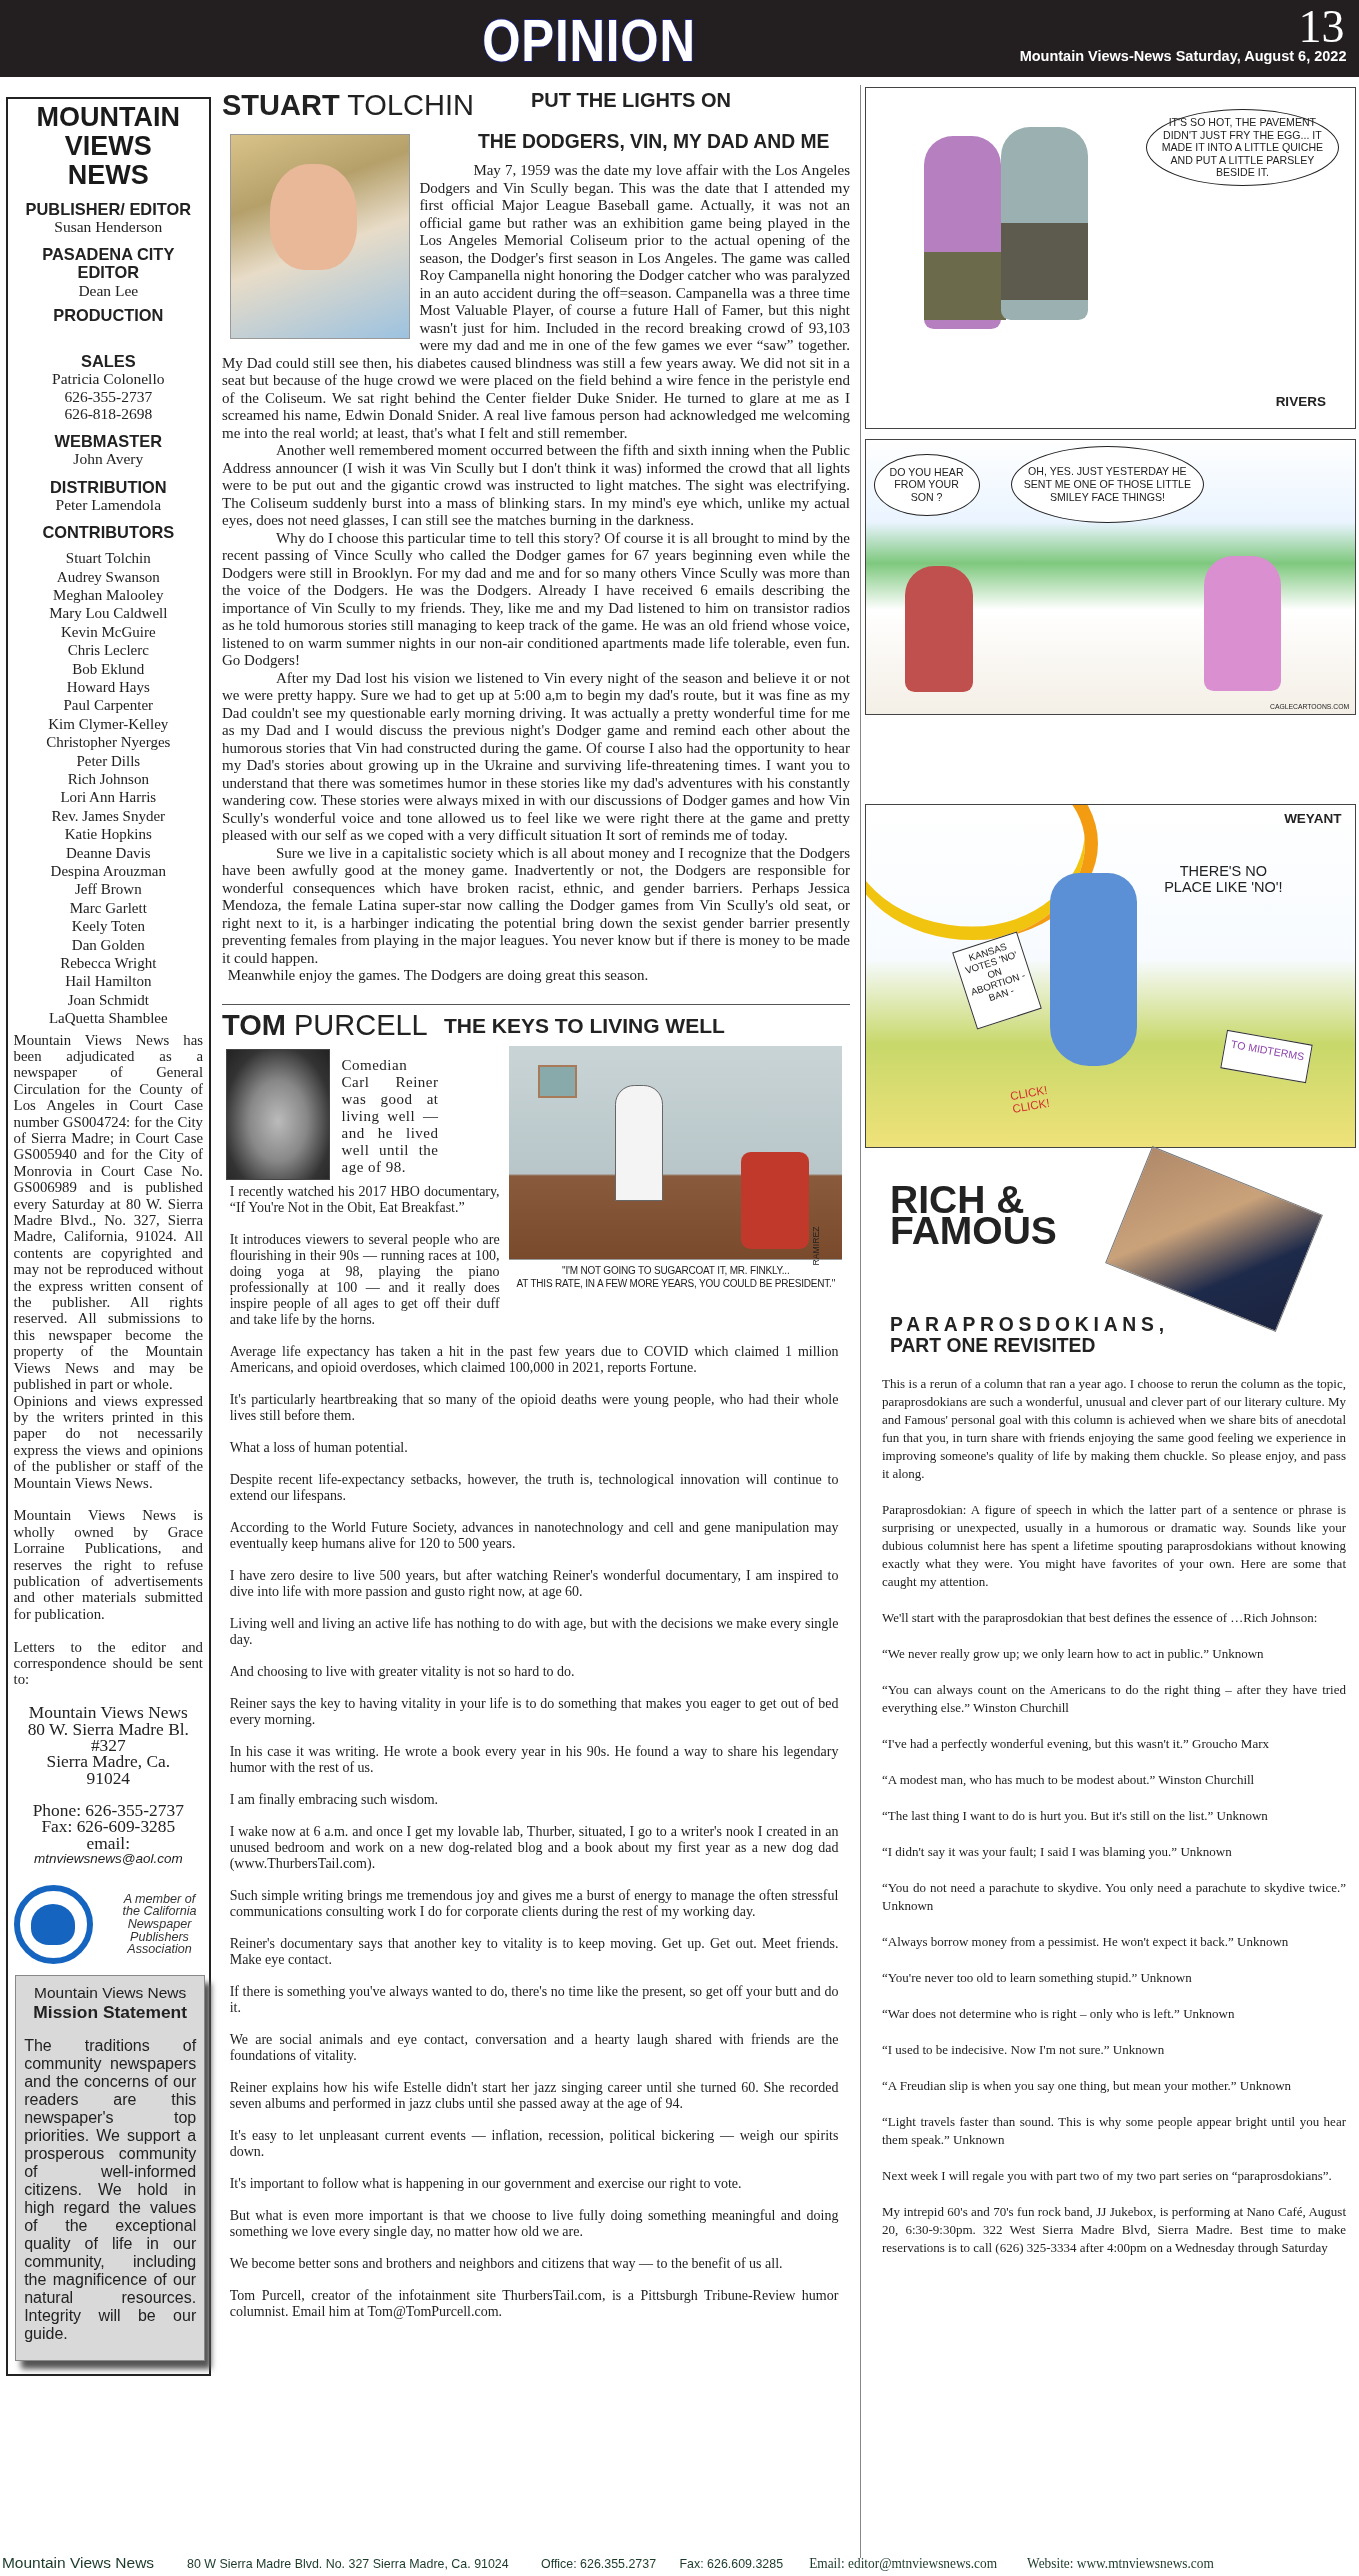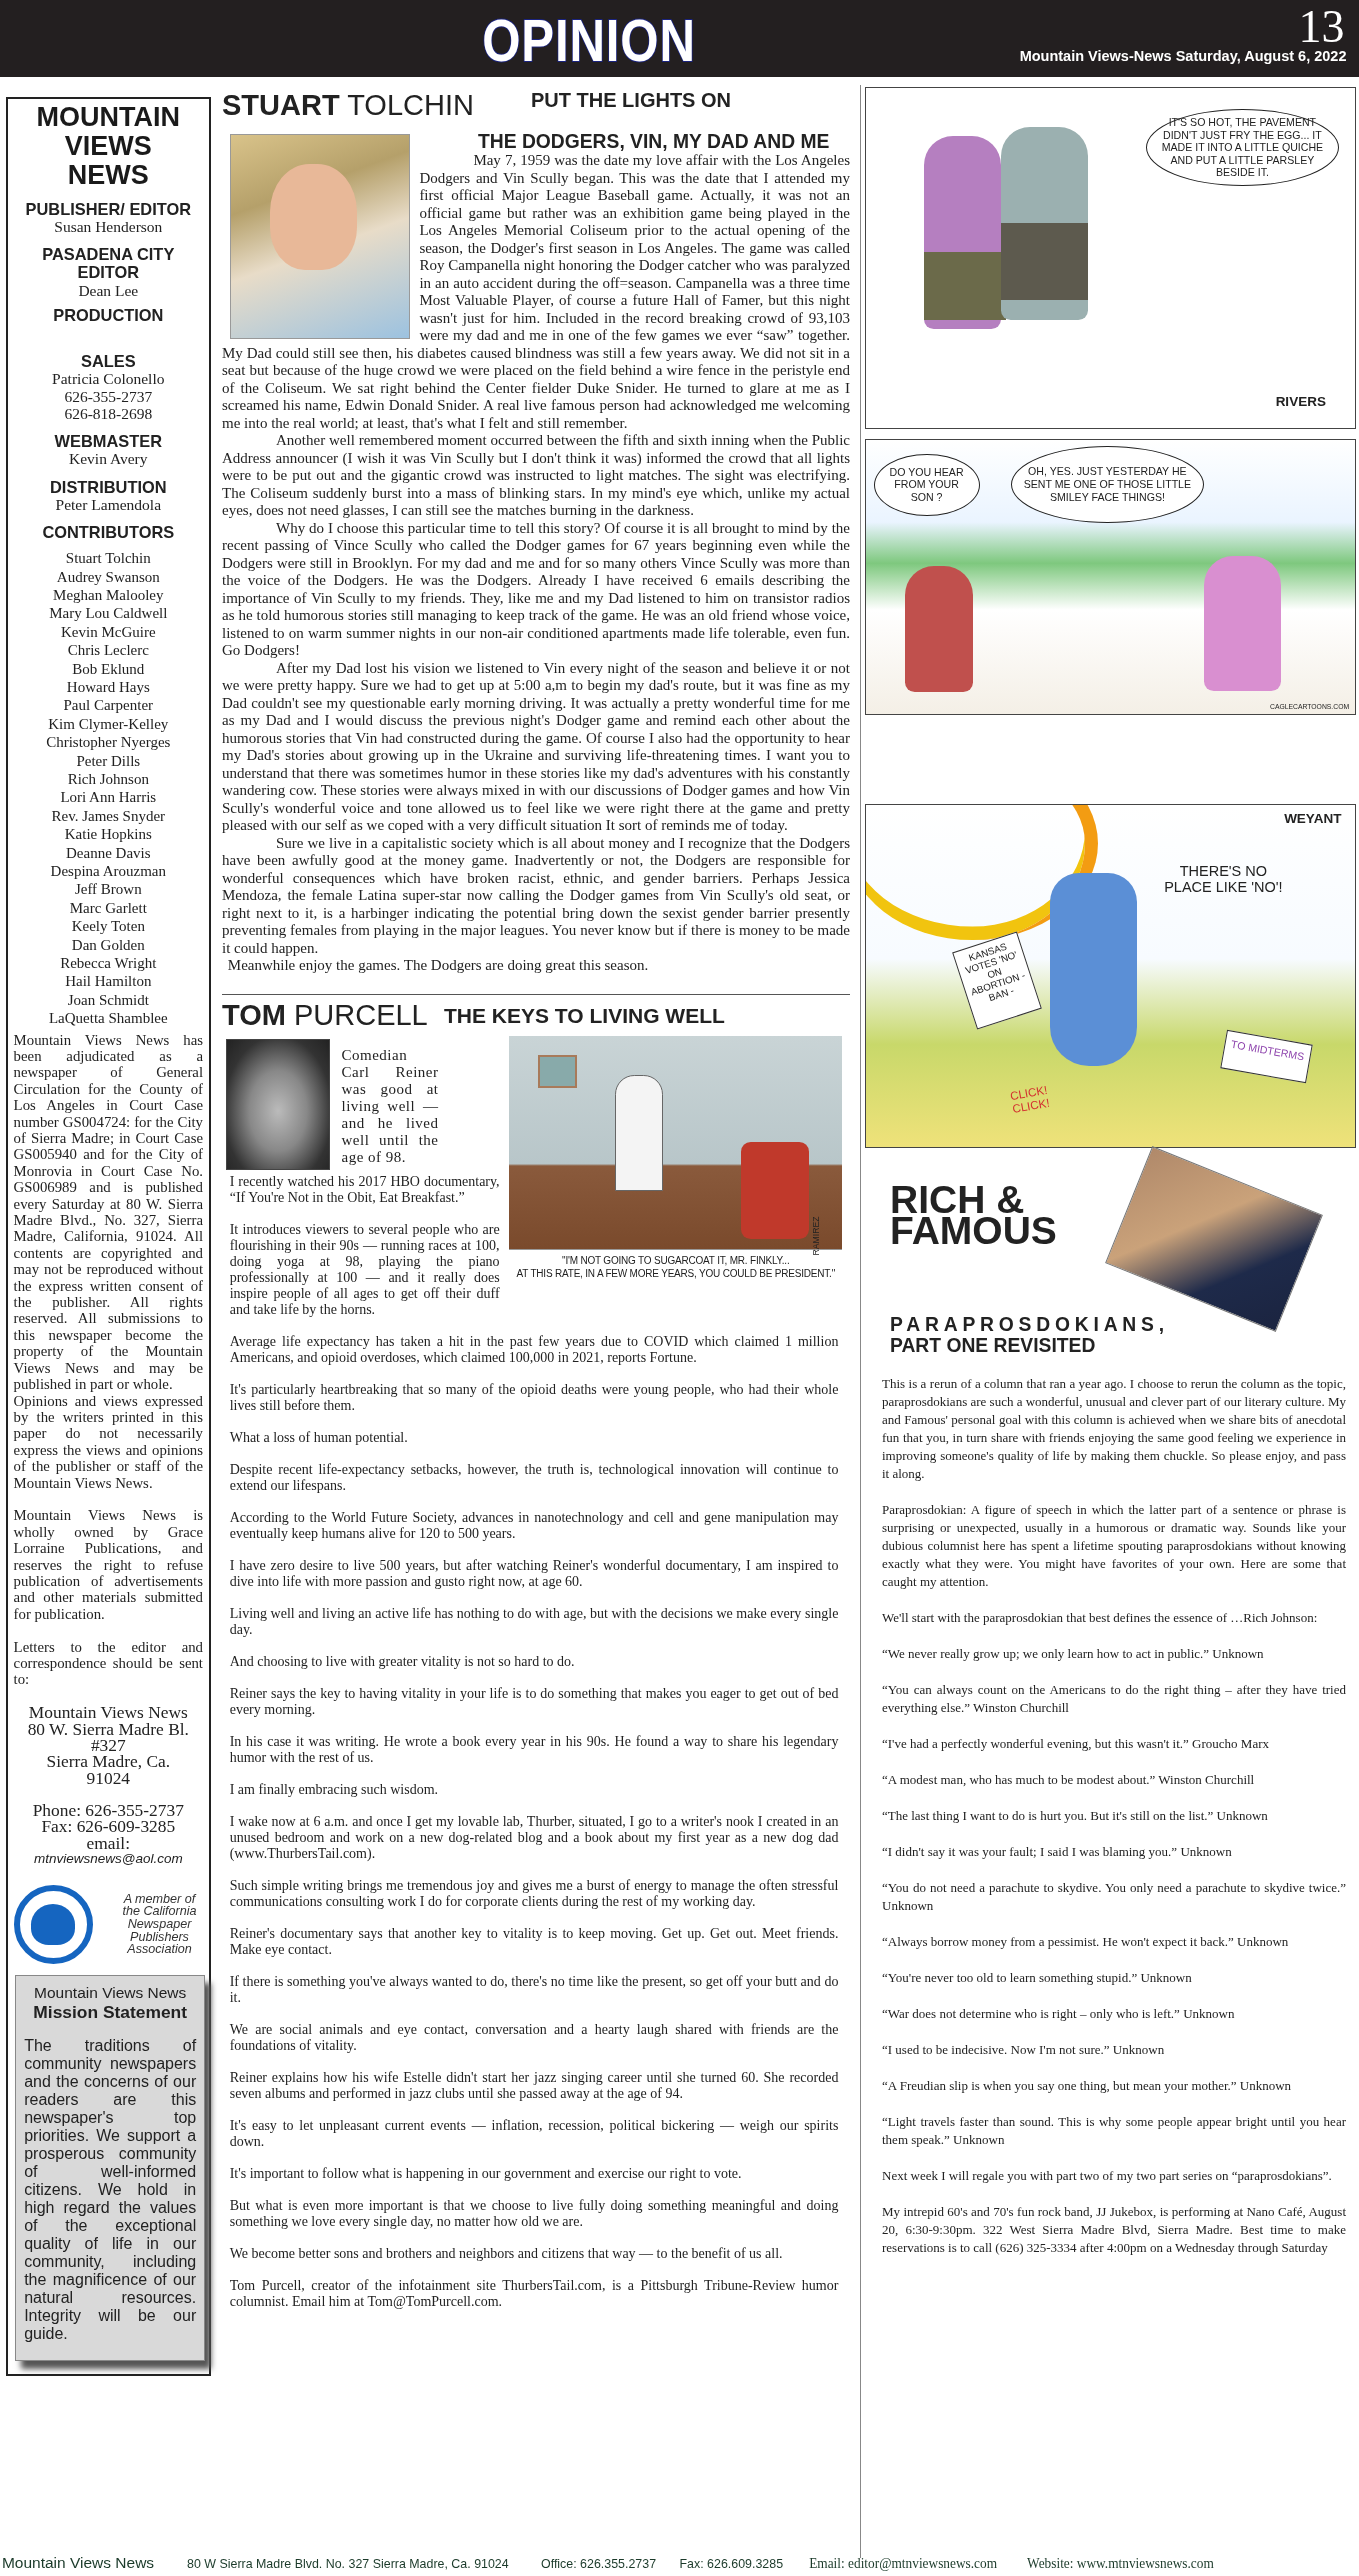--- a/index.html
+++ b/index.html
@@ -95,21 +95,21 @@
     <div class="mh-role" style="margin-top:7px;">PRODUCTION</div>
   </div>
   <div>
     <div class="mh-role">SALES</div>
     <div class="mh-person">Patricia Colonello</div>
     <div class="mh-person">626-355-2737</div>
     <div class="mh-person">626-818-2698</div>
   </div>
   <div>
     <div class="mh-role">WEBMASTER</div>
-    <div class="mh-person">Kevin Avery</div>
+    <div class="mh-person">John Avery</div>
   </div>
   <div>
     <div class="mh-role">DISTRIBUTION</div>
     <div class="mh-person">Peter Lamendola</div>
   </div>
   <div class="mh-role">CONTRIBUTORS</div>
   <div class="mh-contrib" style="margin-top:7.7px;">
     <div>Stuart Tolchin</div>
     <div>Audrey Swanson</div>
     <div>Meghan Malooley</div>
@@ -169,21 +169,21 @@
 </div>
 
 <div class="center">
   <div style="position:relative;">
     <div class="byline">
       <b>STUART</b> <span>TOLCHIN</span>
     </div>
     <div class="stu-head1">PUT THE LIGHTS ON</div>
     <div class="stu-head2">THE DODGERS, VIN, MY DAD AND ME</div>
     <div class="photo-stu"></div>
-    <div class="stu-body" style="margin-top:30px;padding-left:0;">
+    <div class="stu-body" style="margin-top:40px;padding-left:0;">
       <p>May 7, 1959 was the date my love affair with the Los Angeles Dodgers and Vin Scully began.  This was the date that I attended my first official Major League Baseball game. Actually, it was not an official game but rather was an exhibition game being played in the Los Angeles Memorial Coliseum prior to the actual opening of the season, the Dodger's first season in Los Angeles.  The game was called Roy Campanella night honoring the Dodger catcher who was paralyzed in an auto accident during the off=season.  Campanella was a three time Most Valuable Player, of course a future Hall of Famer, but this night wasn't just for him.  Included in the record breaking crowd of  93,103 were my dad and me in one of the few games we ever “saw” together.  My Dad could still see then, his diabetes caused blindness was still a few years away.  We did not sit in a seat but because of the huge crowd we were placed on the field behind a wire fence in the peristyle end of the Coliseum.  We sat right behind the Center fielder Duke Snider. He turned to glare at me as I screamed his name, Edwin Donald Snider.  A real live famous person had acknowledged me welcoming me into the real world; at least, that's what I felt and still remember.</p>
       <p>Another well remembered moment occurred between the fifth and sixth inning when the Public Address announcer (I wish it was Vin Scully but I don't think it was) informed the crowd that all lights were to be put out and the gigantic crowd was instructed to light matches.  The sight was electrifying.  The Coliseum suddenly burst into a mass of blinking stars. In my mind's eye which, unlike my actual eyes, does not need glasses, I can still see the matches burning in the darkness.</p>
       <p>Why do I choose this particular time to tell this story?  Of course it is all brought to mind by the recent passing of Vince Scully who called the Dodger games for 67 years beginning even while the Dodgers were still in Brooklyn.  For my dad and me and for so many others Vince Scully was more than the voice of the Dodgers. He was the Dodgers.  Already I have received 6 emails describing the importance of Vin Scully to my friends.  They, like me and my Dad listened to him on transistor radios as he told humorous stories still managing to keep track of the game.  He was an old friend whose voice, listened to on warm summer nights in our non-air conditioned apartments made life tolerable, even fun.  Go Dodgers!</p>
       <p>After my Dad lost his vision we listened to Vin every night of the season and believe it or not we were pretty happy.  Sure we had to get up at 5:00 a,m to begin my dad's route, but it was fine as my Dad couldn't see my questionable early morning driving.  It was actually a pretty wonderful time for me as my Dad and I would discuss the previous night's Dodger game and remind each other about the humorous stories that Vin had constructed during the game.  Of course I also had the opportunity to hear my Dad's stories about growing up in the Ukraine and surviving life-threatening times.  I want you to understand that there was sometimes humor in these stories like my dad's adventures with his constantly wandering cow. These stories were always mixed in with our discussions of Dodger games and how Vin Scully's wonderful voice and tone allowed us to feel like we were right there at the game and pretty pleased with our self as we coped with a very difficult situation  It sort of reminds me of today.</p>
       <p>Sure we live in a capitalistic society which is all about money and I recognize that the Dodgers have been awfully good at the money game. Inadvertently or not, the Dodgers are responsible for wonderful consequences which have broken racist, ethnic, and gender barriers.    Perhaps Jessica Mendoza, the female Latina super-star now calling the Dodger games from Vin Scully's old seat, or right next to it, is a harbinger indicating the potential bring down the sexist gender barrier presently preventing females from playing in the major leagues.  You never know but if there is money to be made it could happen.</p>
       <p class="noind">Meanwhile enjoy the games.  The Dodgers are doing great this season.</p>
     </div>
     <div style="clear:both;"></div>
   </div>
 

